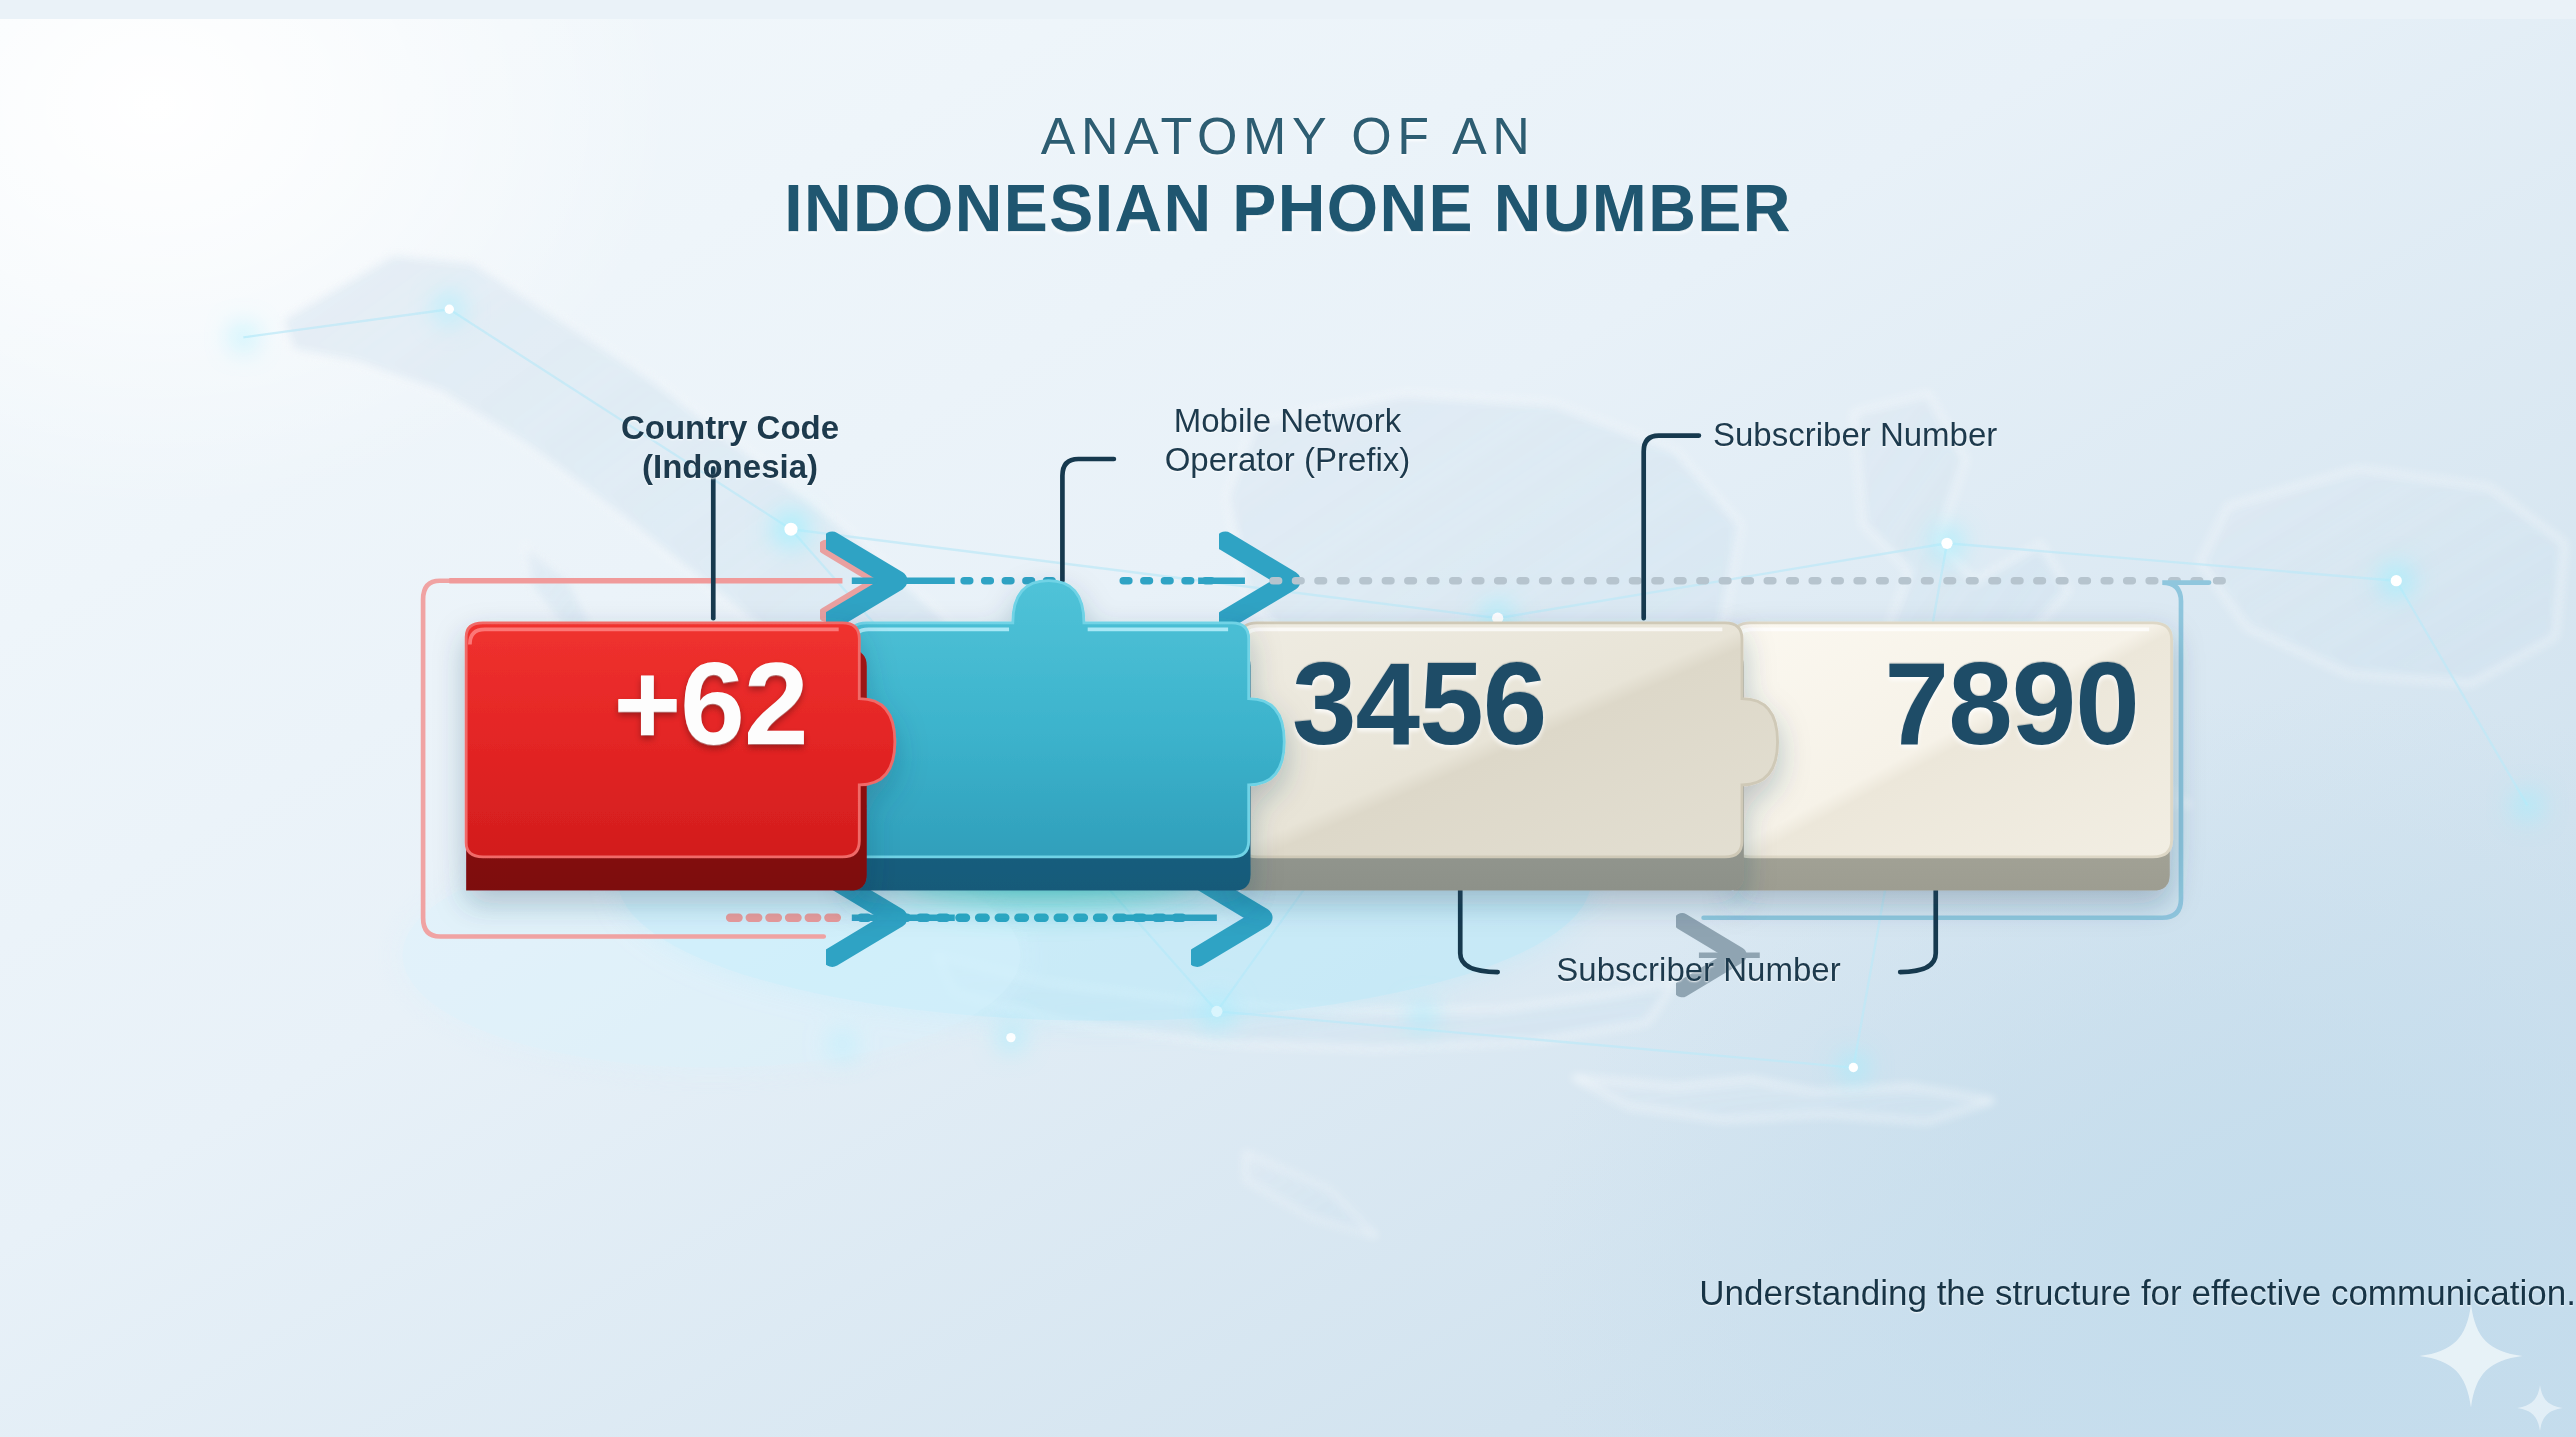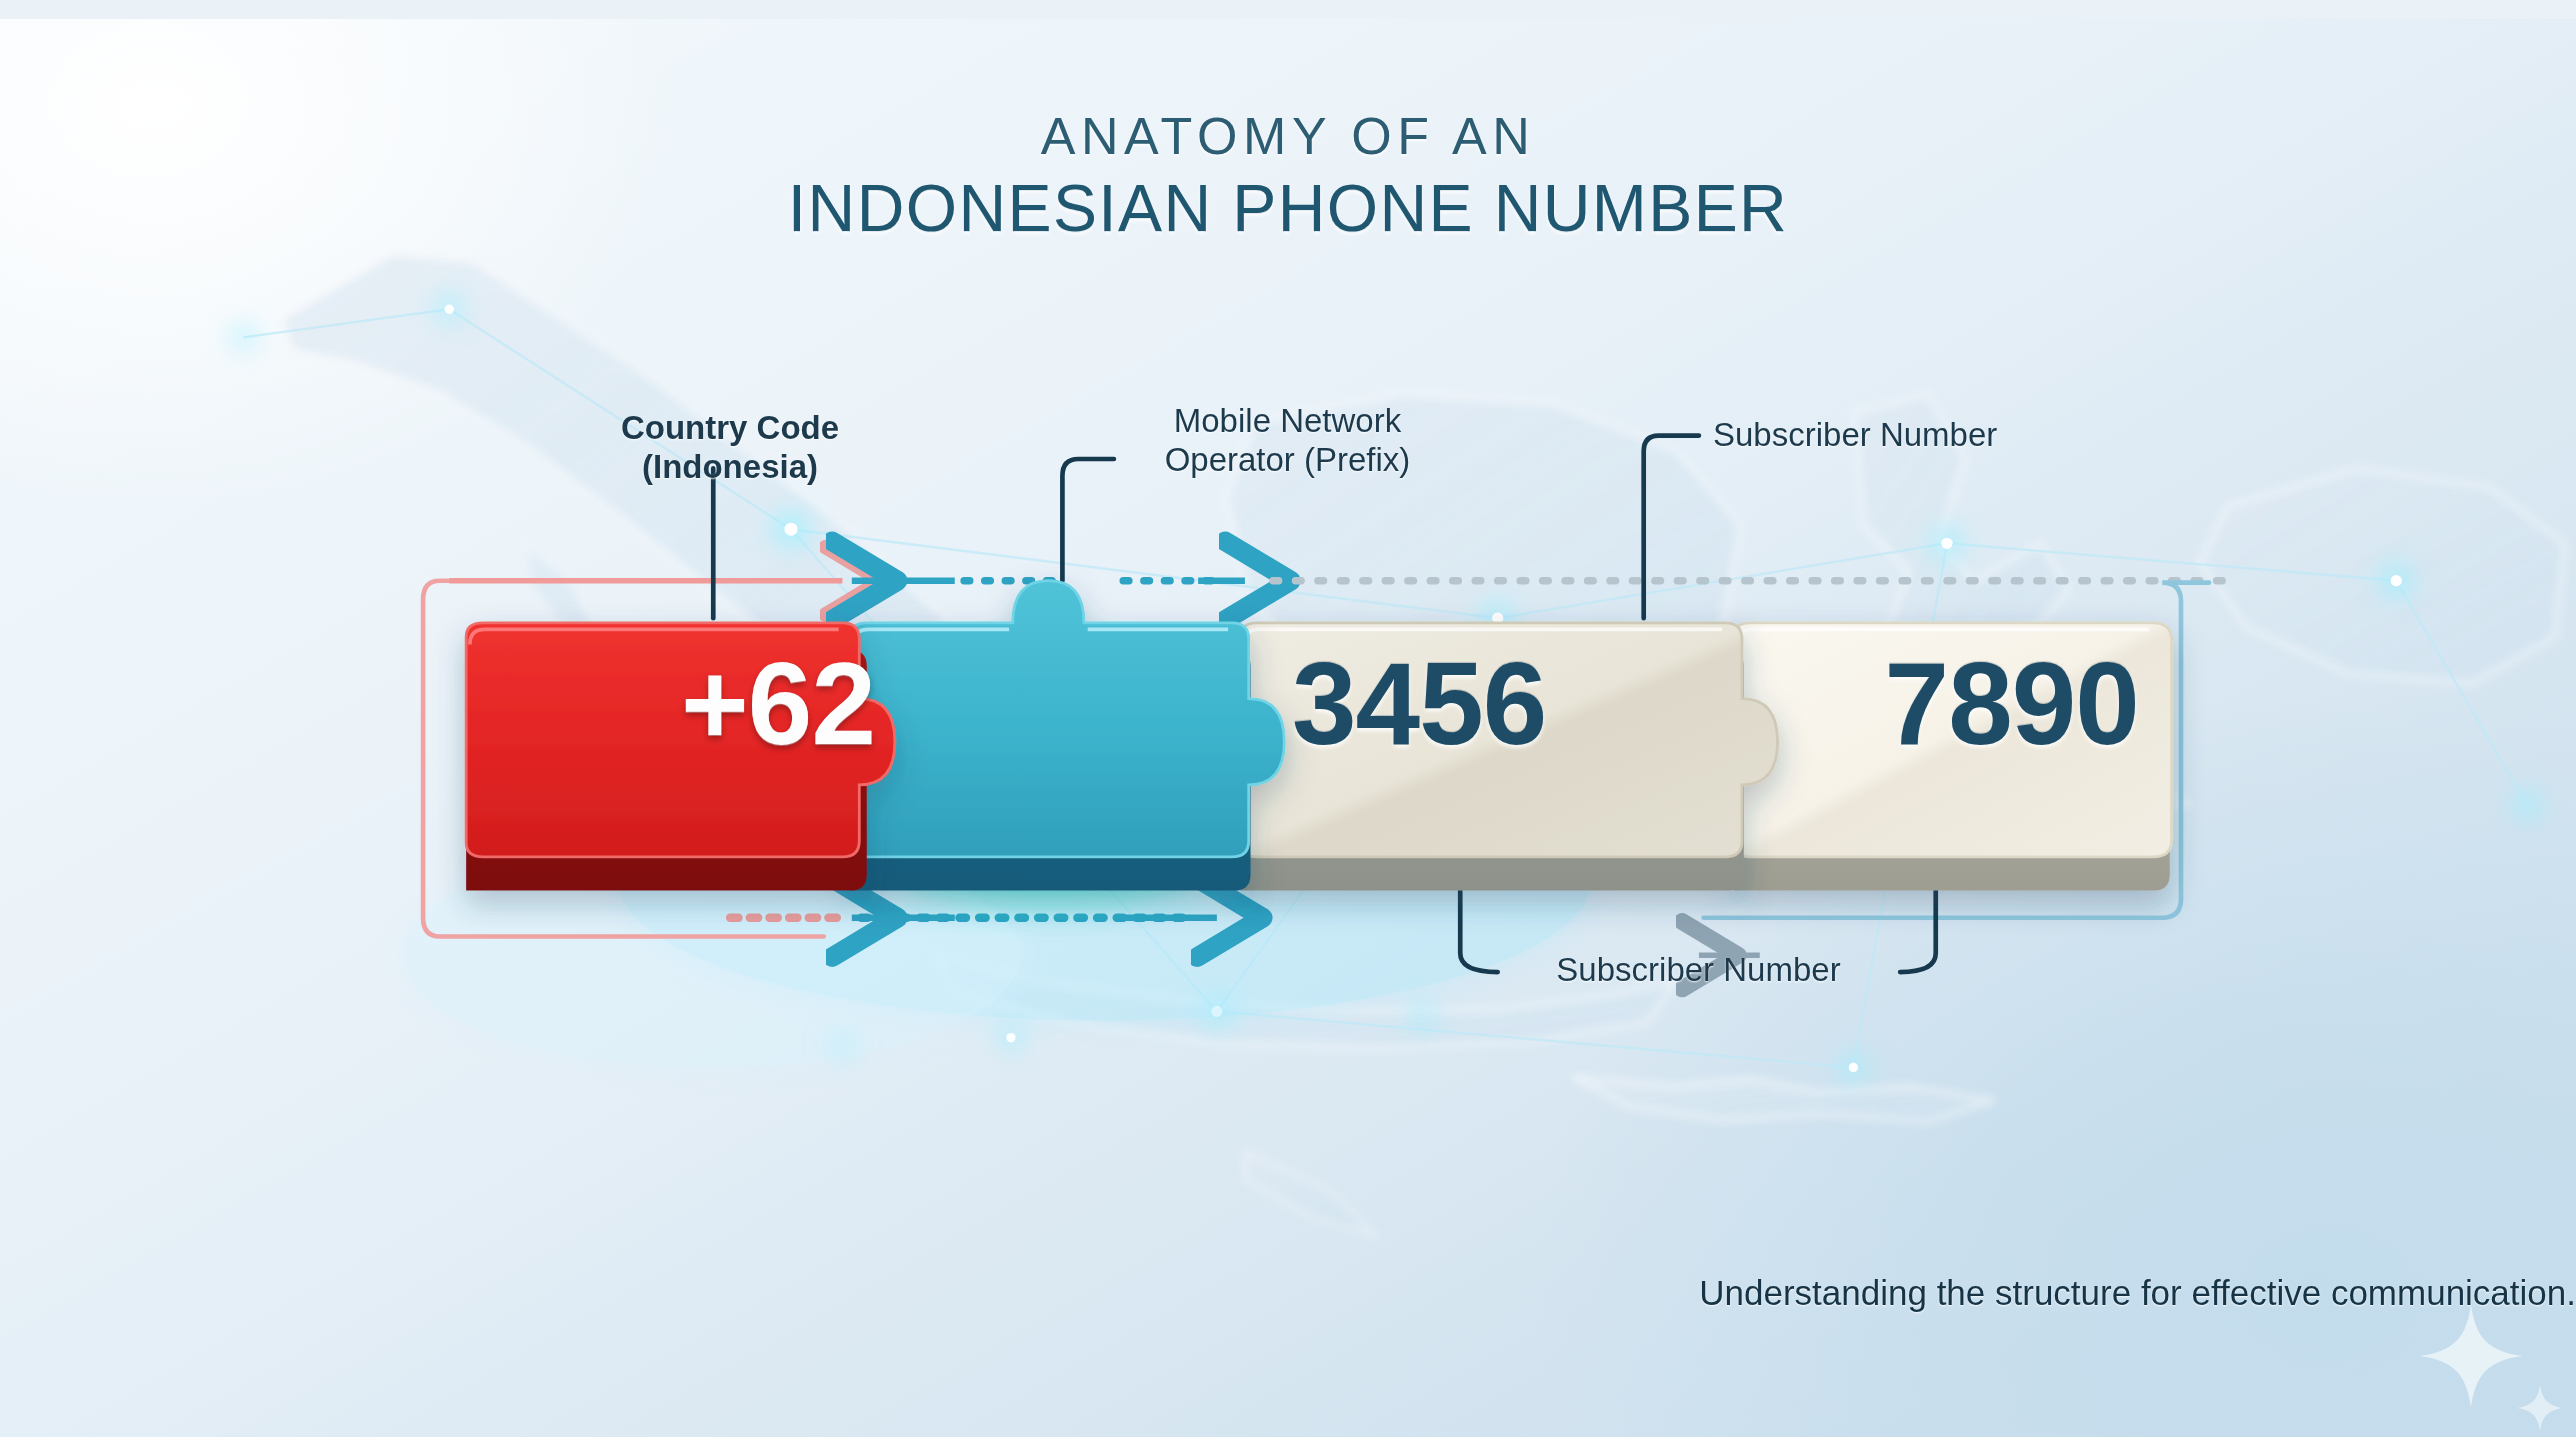--- a/index.html
+++ b/index.html
@@ -21,42 +21,42 @@
   
   .title-wrap{
     position:absolute;left:0;right:0;top:90px;text-align:center;
     pointer-events:none;
   }
   .title-top{
     font-size:52px;letter-spacing:5.6px;color:#2d5d72;font-weight:400;
     line-height:1.06;text-shadow:0 1.9px 2.8px rgba(255,255,255,.85);
   }
   .title-main{
-    font-size:66px;letter-spacing:1.4px;color:#1f5670;font-weight:normal;
+    font-size:66px;letter-spacing:1.4px;color:#1f5670;font-weight:bold;
     line-height:1.18;margin-top:5.6px;
     text-shadow:0 2.8px 3.7px rgba(255,255,255,.8), 0 0.9px 0 rgba(30,70,95,.35);
   }
   
   .callout{
     position:absolute;color:#1d3a4d;font-size:33px;line-height:1.18;
     text-shadow:0 0.9px 1.9px rgba(255,255,255,.9);white-space:pre-line;
   }
   #label-country{left:571px;top:390px;width:318px;text-align:center;font-weight:bold;}
   #label-operator{left:1119px;top:383px;width:337px;text-align:center;}
   #label-sub-top{left:1713px;top:397px;width:393px;text-align:left;}
   #label-sub-bottom{left:1502px;top:932px;width:393px;text-align:center;}
   
   #puzzle-row{position:absolute;left:0;top:0;width:2576px;height:1438px;}
   .piece-text{
     position:absolute;font-weight:bold;font-size:116px;
     letter-spacing:-0.9px;pointer-events:none;white-space:nowrap;
   }
   .pt-light{color:#fdfdfd;text-shadow:0 3.7px 6.6px rgba(0,0,0,.30), 0 0.9px 0 rgba(255,255,255,.5);}
   .pt-dark{color:#1e4c67;text-shadow:0 2.8px 4.7px rgba(255,255,255,.85), 0 -0.9px 0.9px rgba(20,50,70,.25);}
-  #txt-62{left:510px;top:618px;width:365px;text-align:right;}
+  #txt-62{left:528px;top:618px;width:365px;text-align:center;}
   #txt-812{left:899px;top:618px;width:346px;text-align:center;}
   #txt-3456{left:1292px;top:618px;width:393px;text-align:left;}
   #txt-7890{left:1736px;top:618px;width:403px;text-align:right;}
   
   #footer-note{
     position:absolute;left:0;right:0;top:1254px;text-align:right;
     font-size:35px;color:#173446;
     text-shadow:0 0.9px 1.9px rgba(255,255,255,.85);
   }
   .sparkle{position:absolute;pointer-events:none;}

